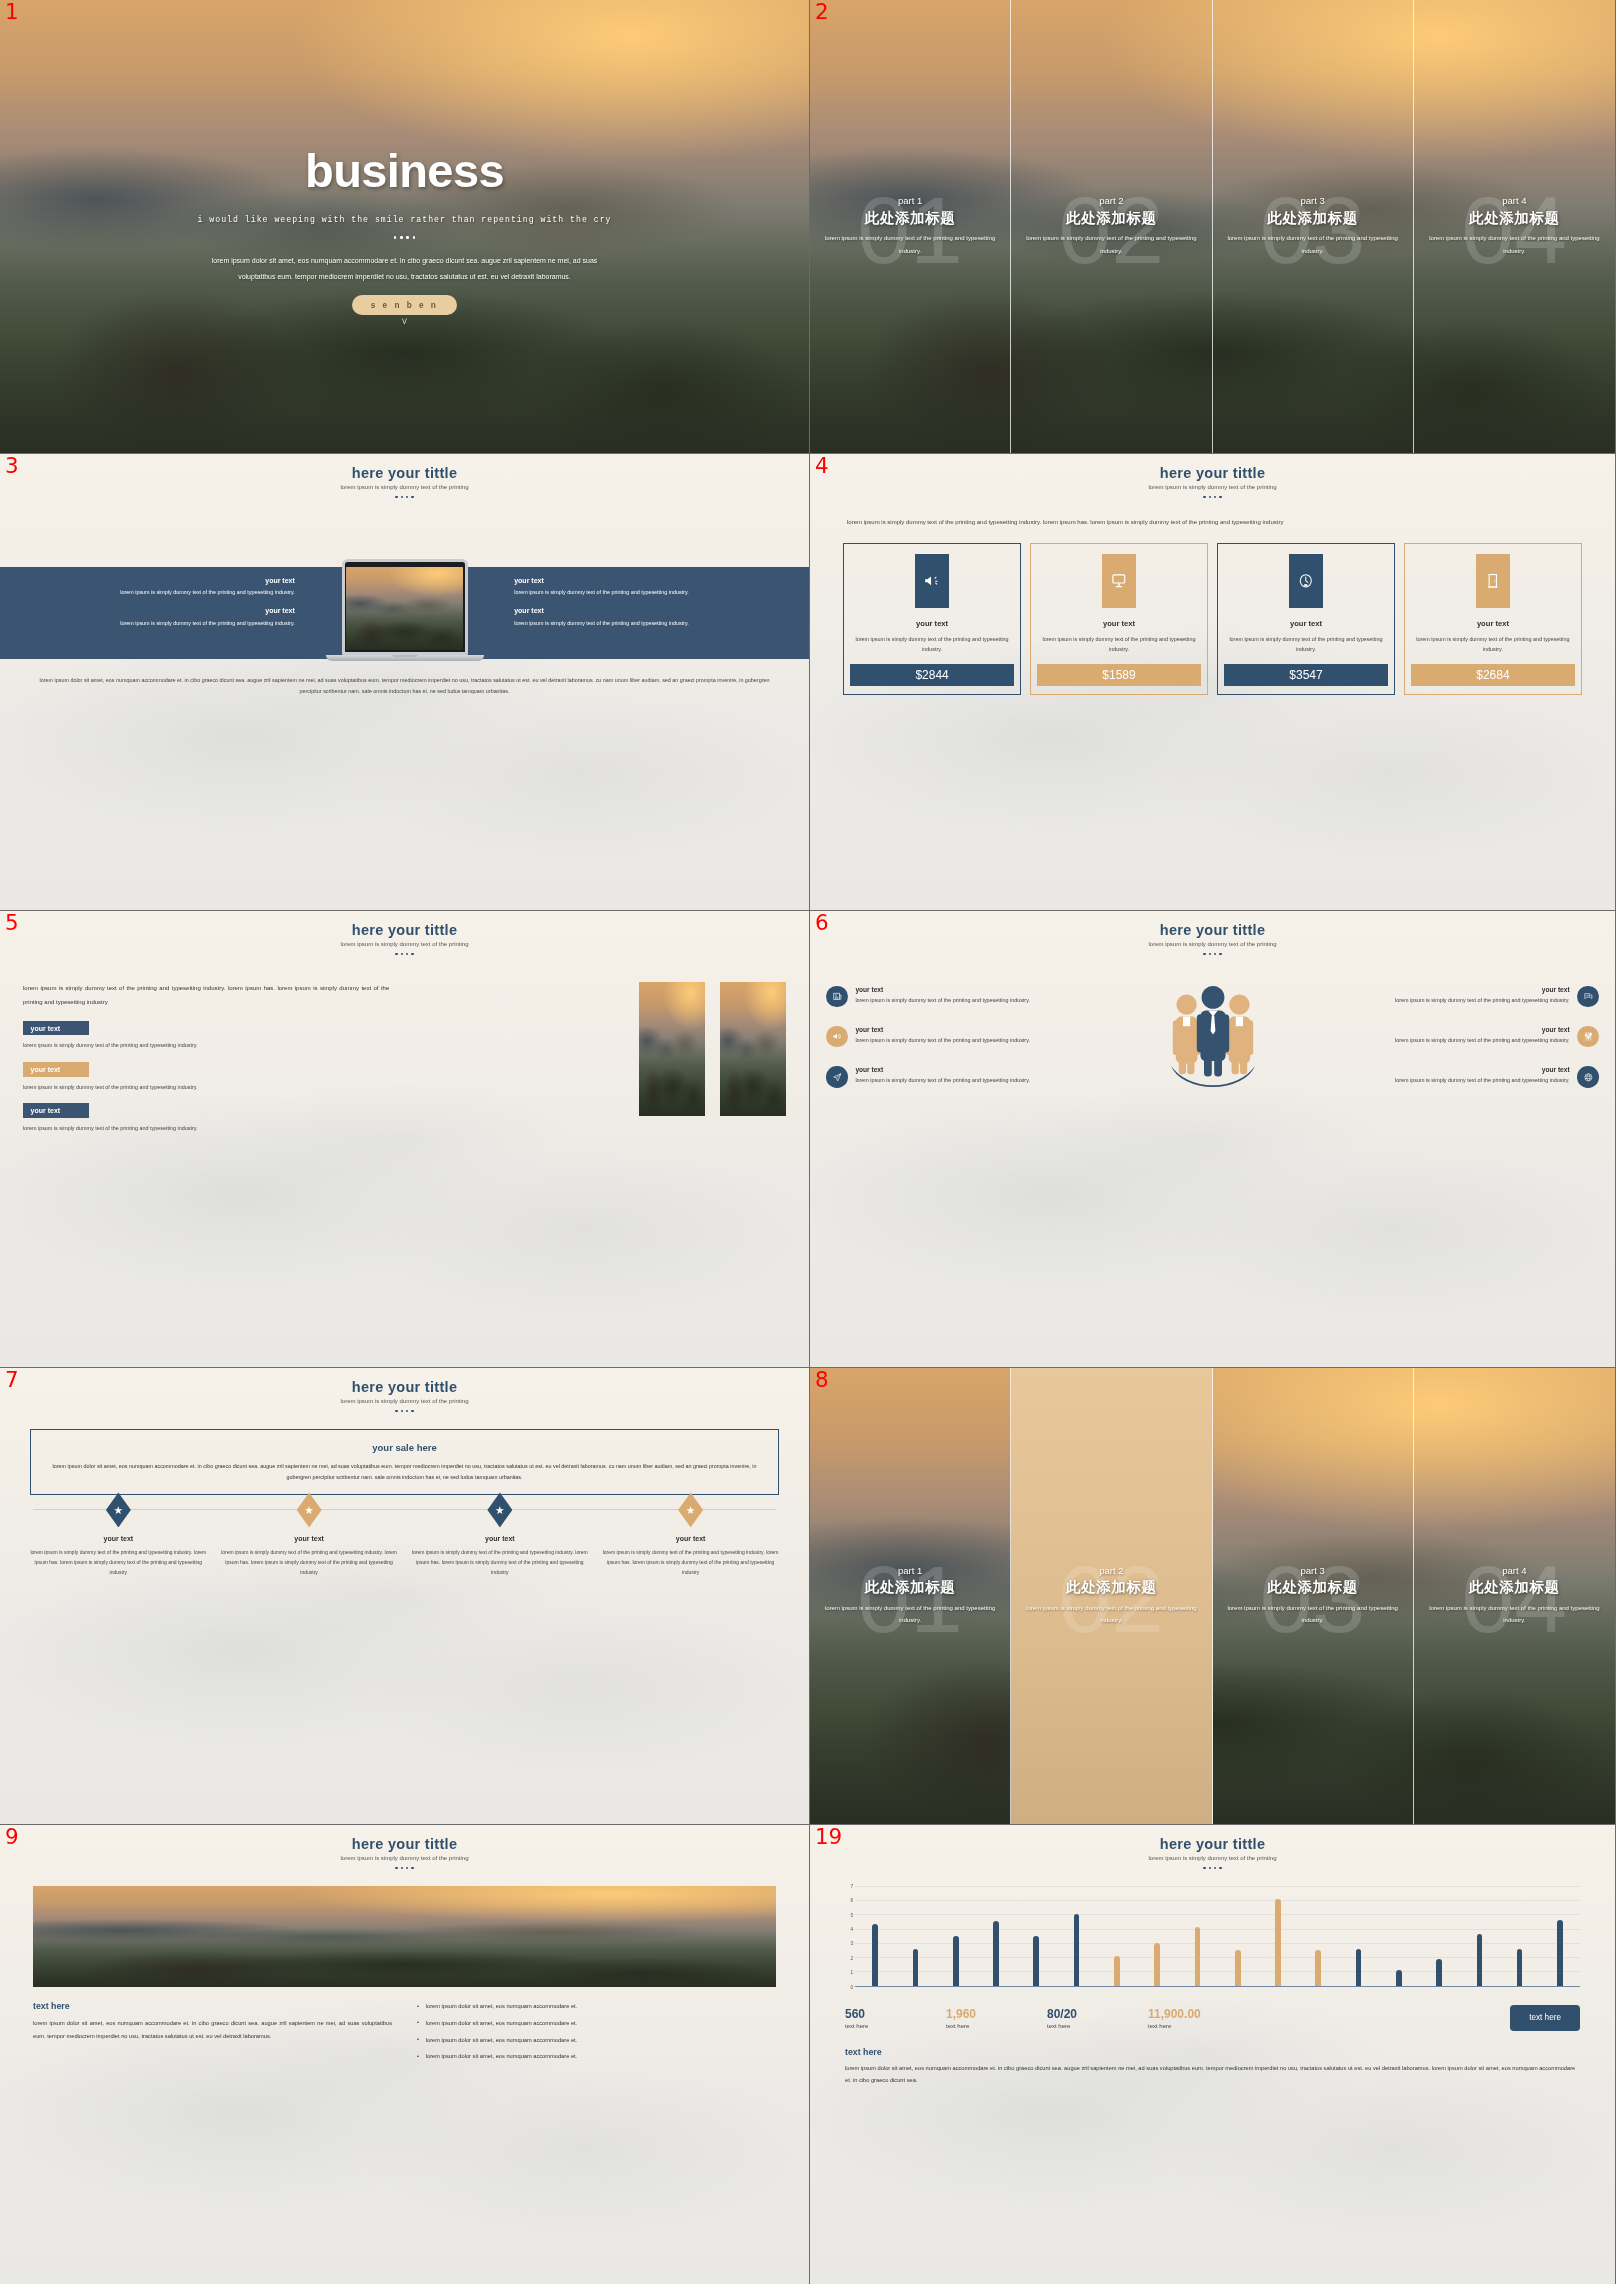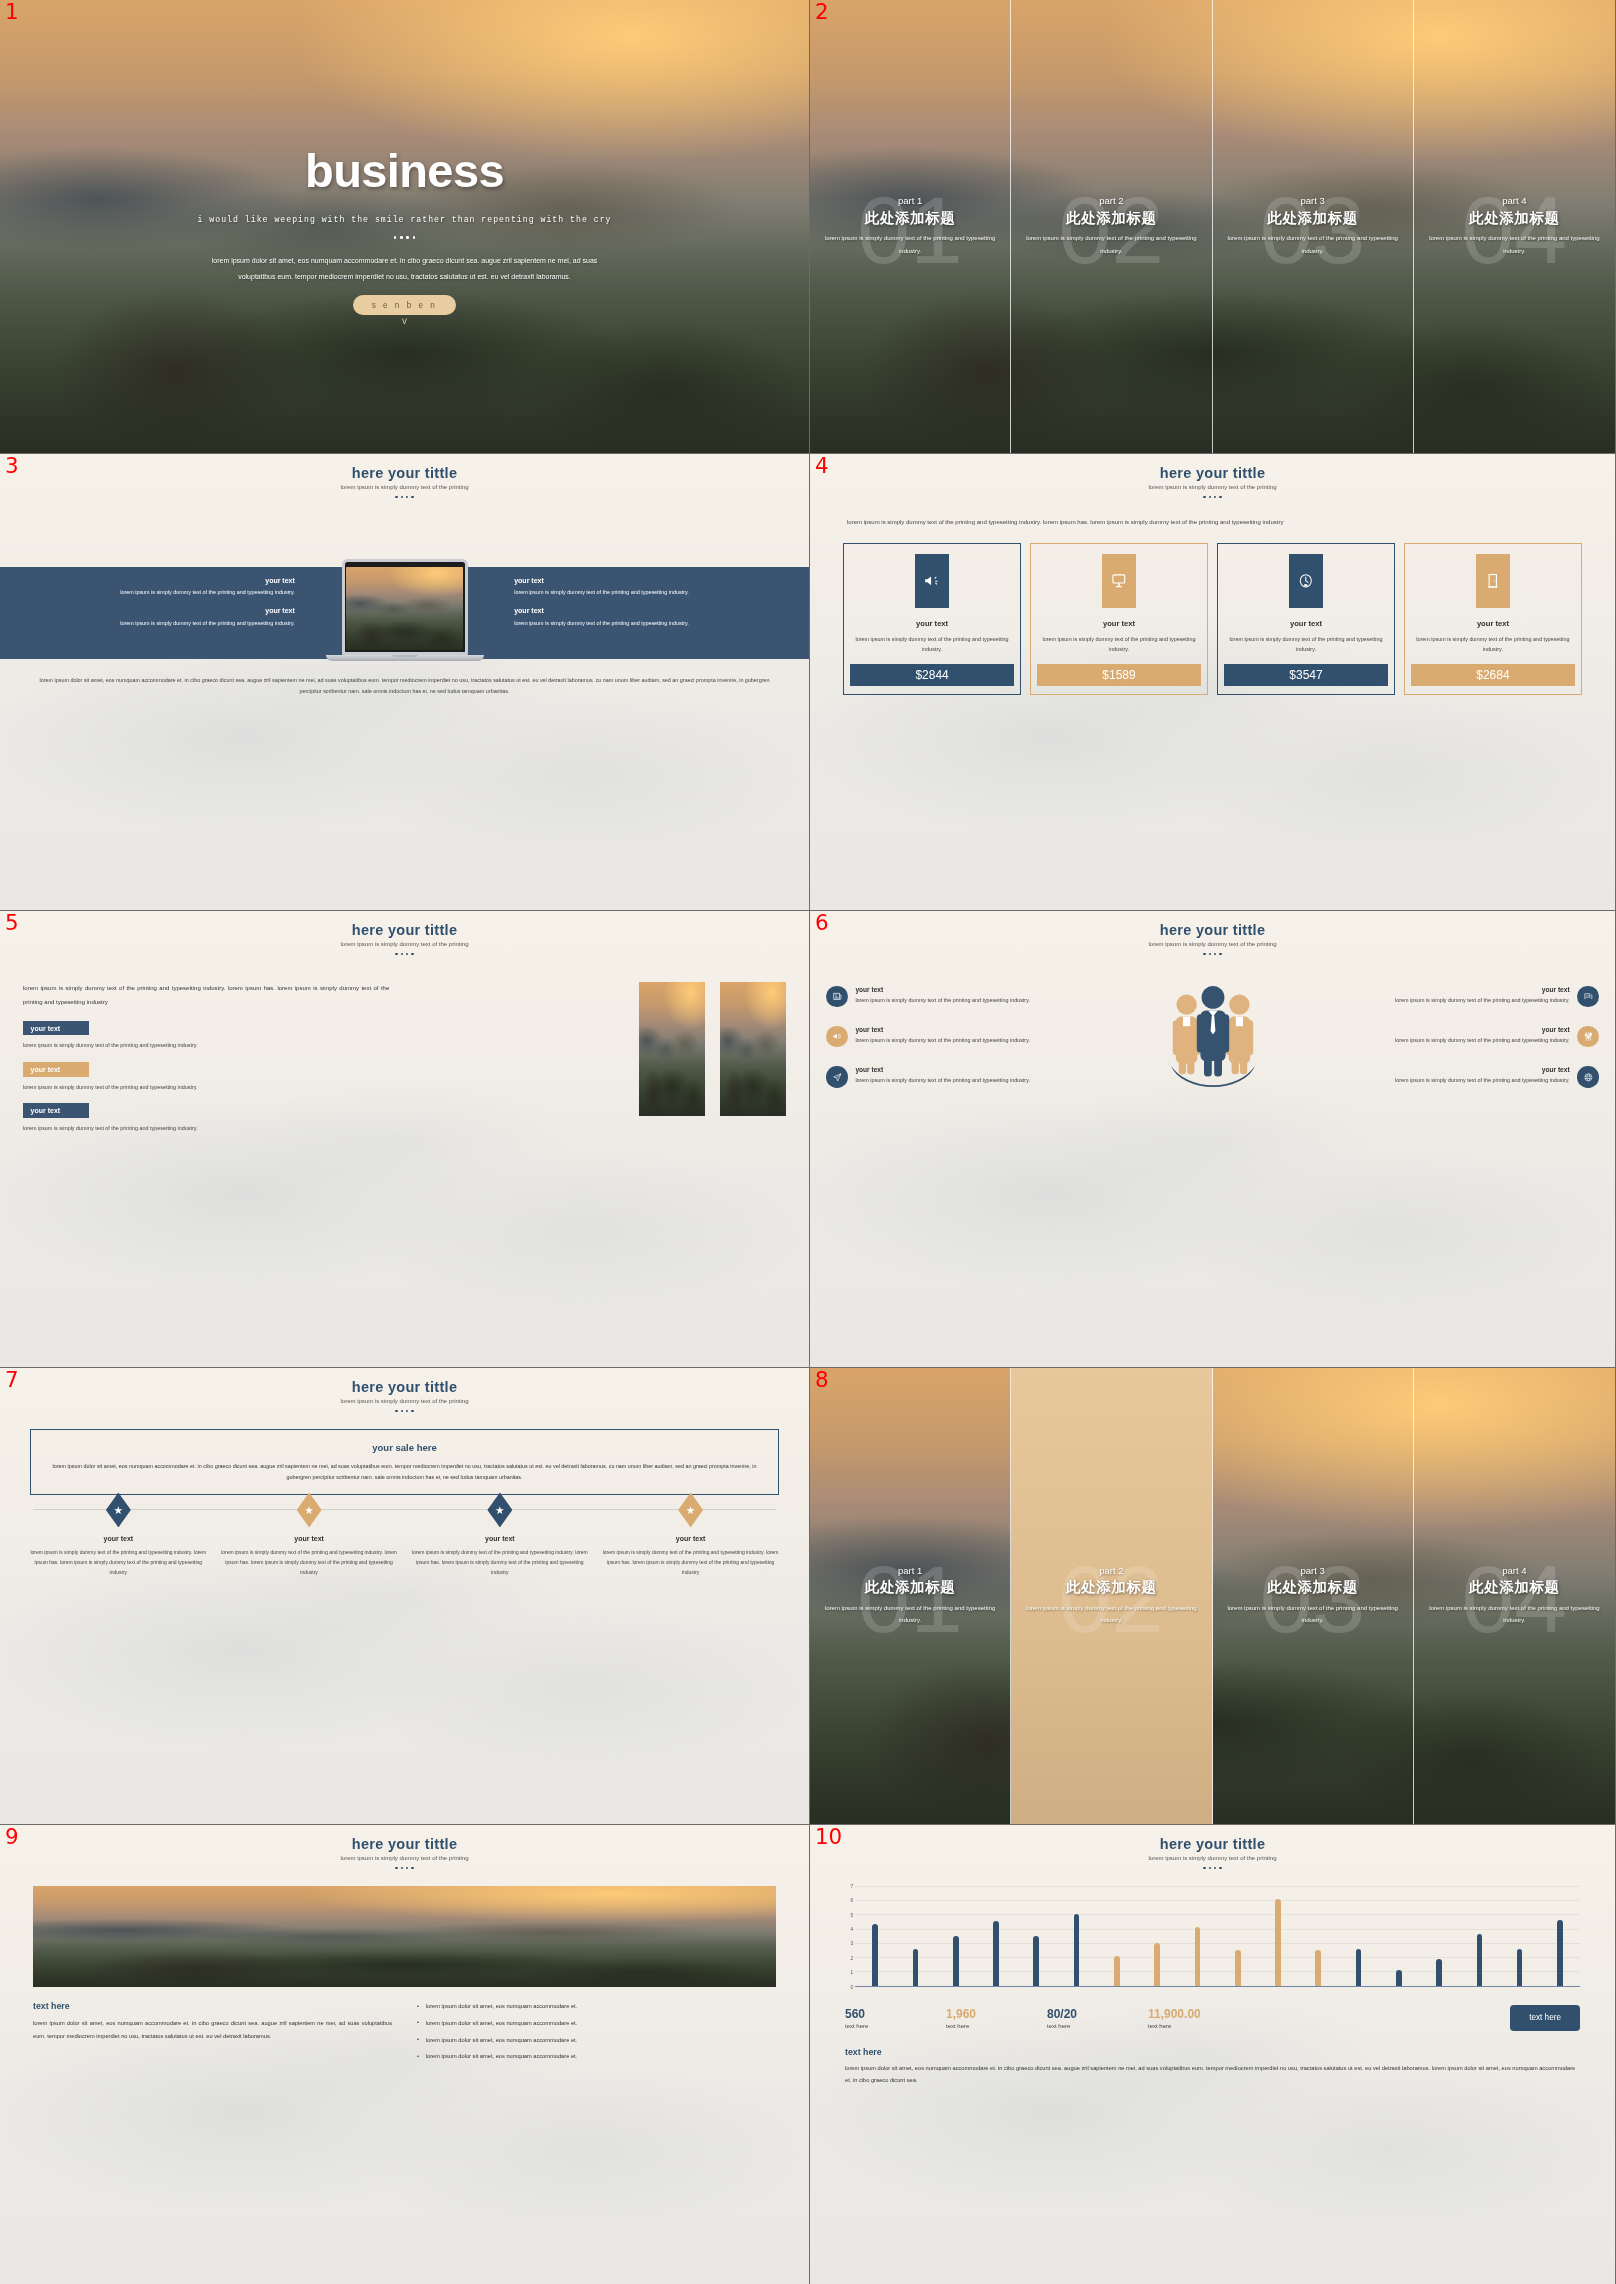--- a/index.html
+++ b/index.html
@@ -41,21 +41,21 @@
       radial-gradient(ellipse 30% 18% at 50% 50%, rgba(190,196,200,.35), transparent 70%);
   }
 
   
   .s1-inner { position: absolute; inset: 0; display: flex; flex-direction: column; align-items: center; justify-content: center; padding-top: 19px; }
   .s1-title { font-size: 47px; font-weight: 700; color: #ffffff; letter-spacing: -0.6px; text-shadow: 1.3px 1.9px 4.4px rgba(0,0,0,.35); line-height: 1; }
   .s1-sub { margin-top: 21px; font-size: 8.2px; color: #fff; letter-spacing: 1px; text-shadow: 0.6px 0.6px 1.9px rgba(0,0,0,.4); font-family: Liberation Mono, monospace; }
   .dots4 { margin-top: 12.6px; display: flex; gap: 3.8px; }
   .dots4 i { width: 2.5px; height: 2.5px; border-radius: 50%; background: #fff; display: block; }
   .s1-body { margin-top: 14px; width: 466px; text-align: center; font-size: 7px; line-height: 2.3; color: #fff; text-shadow: 0.6px 0.6px 1.9px rgba(0,0,0,.4); }
-  .s1-btn { margin-top: 10px; background: #e8cda1; color: #6f5a3a; font-size: 8.2px; letter-spacing: 2.5px; padding: 5.7px 19px; border-radius: 10px; font-weight: 400; }
+  .s1-btn { margin-top: 10px; background: #e8cda1; color: #6f5a3a; font-size: 8.2px; letter-spacing: 2.5px; padding: 5.7px 19px; border-radius: 10px; font-weight: 700; }
   .s1-chev { margin-top: 3.8px; color: #e8cda1; font-size: 10px; line-height: .6; }
   .s1-chev span { display:block; }
 
   
   .parts { position: absolute; inset: 0; display: grid; grid-template-columns: repeat(4, 1fr); }
   .part-col { position: relative; overflow: hidden; display: flex; flex-direction: column; justify-content: center; align-items: center; border-right: 1.3px solid rgba(255,255,255,.75); }
   .part-col:last-child { border-right: none; }
   .p-ghost { position: absolute; left: 50%; top: 50%; transform: translate(-50%,-46%); font-size: 95px; font-weight: 400; color: rgba(255,255,255,.16); line-height: 1; }
   .p-inner { position: relative; z-index: 2; text-align: center; width: 86%; }
   .p-kicker { font-size: 9.5px; color: #fff; text-shadow: 0.6px 0.6px 2.5px rgba(0,0,0,.45); margin-bottom: 2.5px; }
@@ -629,21 +629,21 @@
         <li>lorem ipsum dolor sit amet, eos numquam accommodare et.</li>
         <li>lorem ipsum dolor sit amet, eos numquam accommodare et.</li>
         <li>lorem ipsum dolor sit amet, eos numquam accommodare et.</li>
         <li>lorem ipsum dolor sit amet, eos numquam accommodare et.</li>
       </ul>
     </div>
   </div>
 
   <div class="slide">
     <div class="photo-light"></div>
-    <div class="slidenum">10</div>
+    <div class="slidenum">19</div>
     <div class="hdr">
       <h2>here your tittle</h2>
       <p>lorem ipsum is simply dummy text of the printing</p>
       <div class="dots">
           <i></i>
           <i></i>
           <i></i>
           <i></i>
         </div>
     </div>

